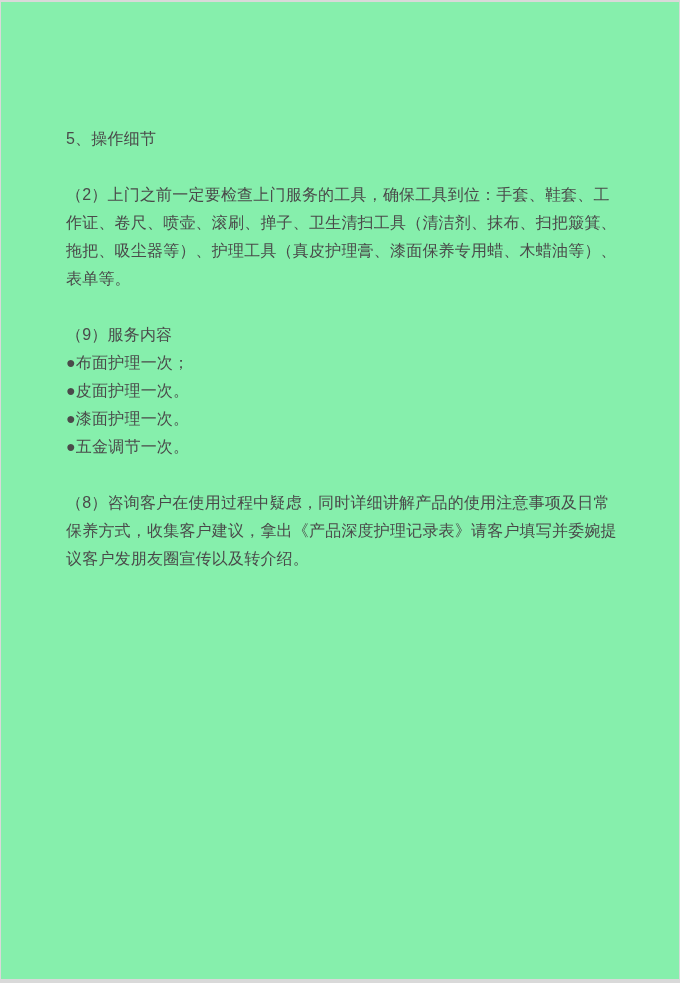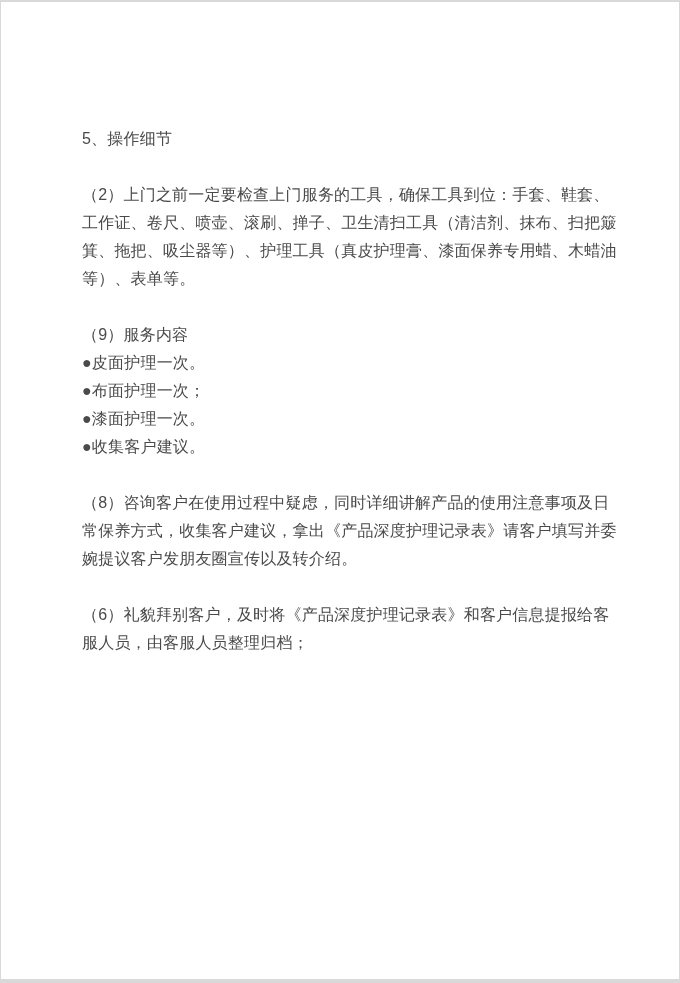--- a/index.html
+++ b/index.html
@@ -9,22 +9,21 @@
     height: 983px;
     background: #d9d9d9;
     overflow: hidden;
   }
   .page {
     position: absolute;
     left: 1px;
     top: 2px;
     right: 1px;
     bottom: 4px;
-    background: #ffffff;
-    padding-left: 16px;
+    background: #86efac;
   }
   .content {
     box-sizing: border-box;
     padding: 123px 62px 0 65px;
     font-family: "Liberation Sans", sans-serif;
     font-size: 16px;
     line-height: 28px;
     color: #4a4a4a;
     letter-spacing: 0.2px;
     text-align: left;
@@ -44,25 +43,24 @@
 
     <div class="block">
       <div class="line">5、操作细节</div>
     </div>
 
     <div class="block">（2）上门之前一定要检查上门服务的工具，确保工具到位：手套、鞋套、工作证、卷尺、喷壶、滚刷、掸子、卫生清扫工具（清洁剂、抹布、扫把簸箕、拖把、吸尘器等）、护理工具（真皮护理膏、漆面保养专用蜡、木蜡油等）、表单等。</div>
 
 
     <div class="block">
       <div class="line">（9）服务内容</div>
+      <div class="line">●布面护理一次；</div>
       <div class="line">●皮面护理一次。</div>
-      <div class="line">●布面护理一次；</div>
       <div class="line">●漆面护理一次。</div>
-      <div class="line">●收集客户建议。</div>
+      <div class="line">●五金调节一次。</div>
     </div>
 
     <div class="block">（8）咨询客户在使用过程中疑虑，同时详细讲解产品的使用注意事项及日常保养方式，收集客户建议，拿出《产品深度护理记录表》请客户填写并委婉提议客户发朋友圈宣传以及转介绍。</div>
 
-    <div class="block">（6）礼貌拜别客户，及时将《产品深度护理记录表》和客户信息提报给客服人员，由客服人员整理归档；</div>
 
 
   </div>
 </div>
 
 </body></html>

